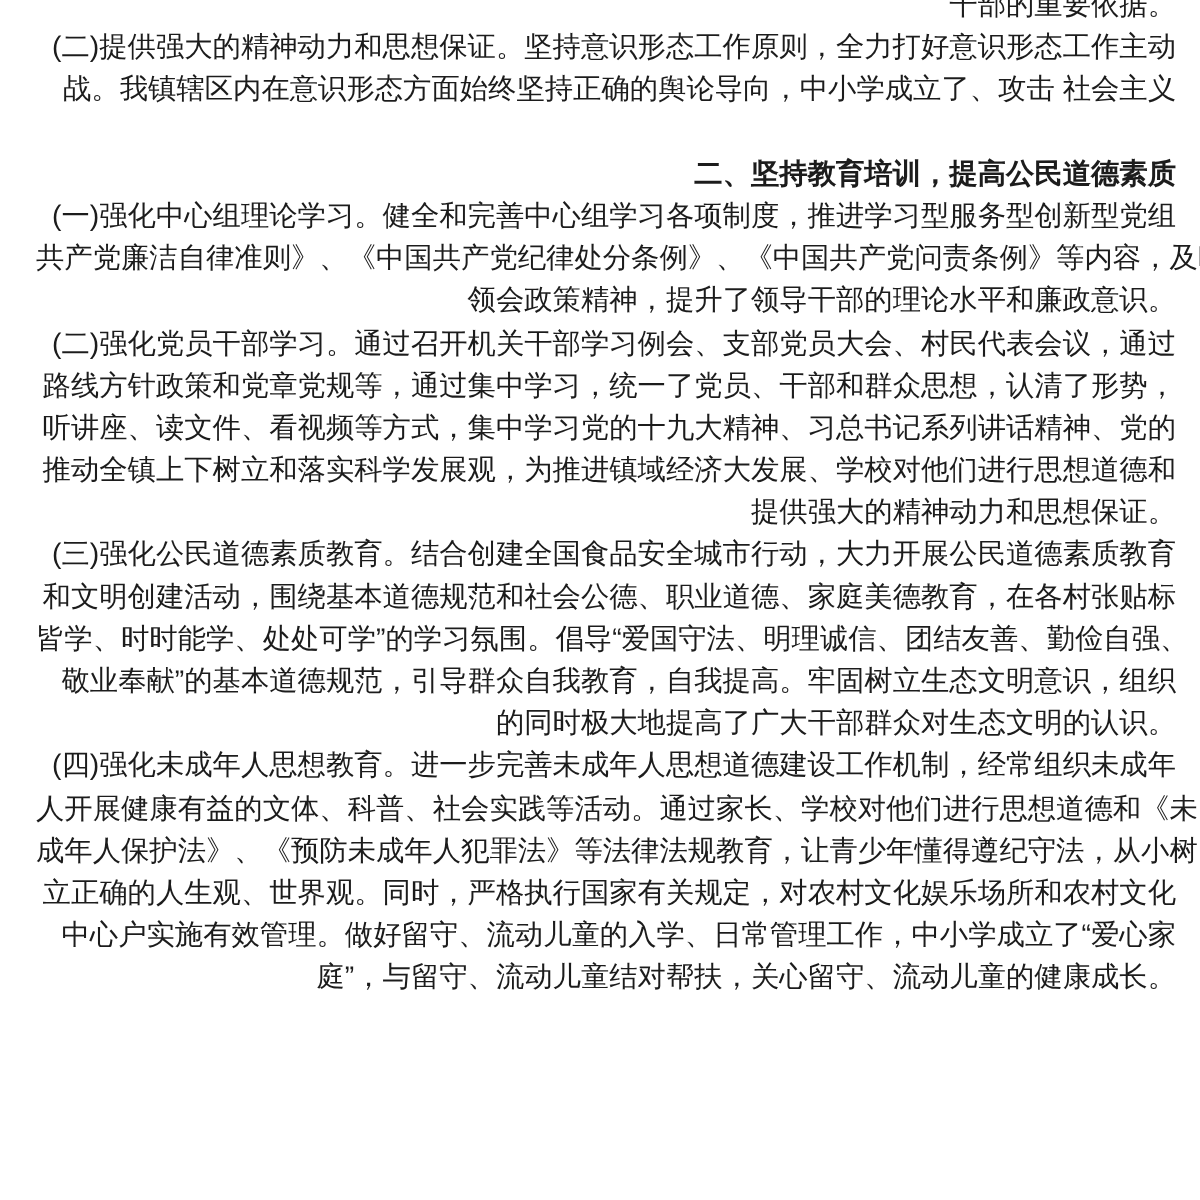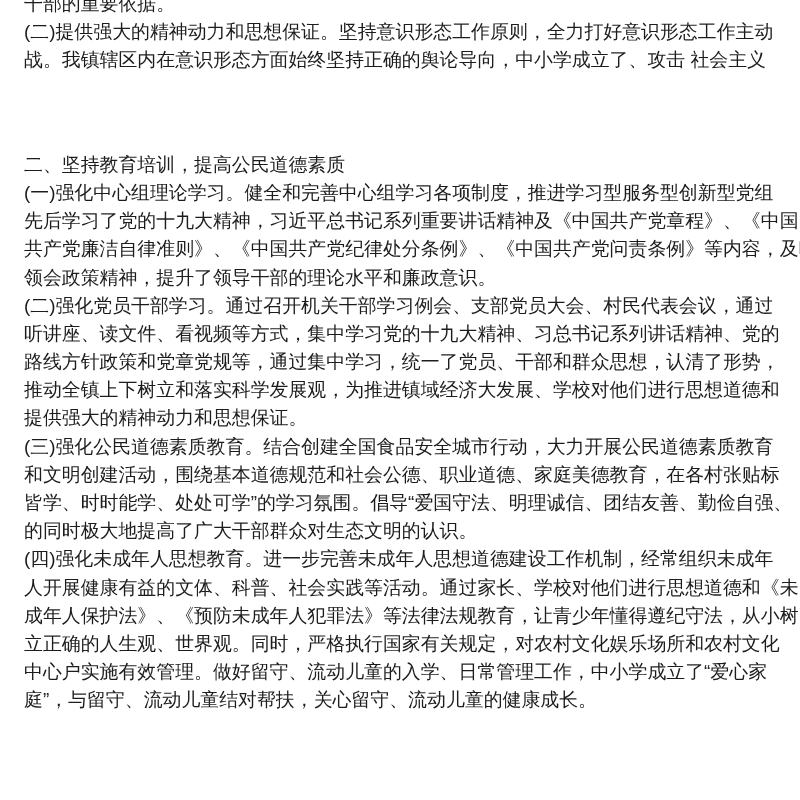--- a/index.html
+++ b/index.html
@@ -10,41 +10,41 @@
     width: 800px;
     height: 800px;
     overflow: hidden;
     background: #ffffff;
     position: relative;
   }
   .page {
     position: absolute;
     inset: 0;
     background: #ffffff;
+    text-align: right;
   }
   .doc {
     position: absolute;
     top: -10px;
     left: 24px;
     width: 760px;
     color: #1c1c1c;
     font-family: "Liberation Sans", sans-serif;
     font-size: 18.9px;
     line-height: 28.2px;
     font-weight: 400;
   }
   .block { margin: 0; padding: 0; }
   .line {
     height: 28.2px;
     white-space: nowrap;
     overflow: visible;
   }
   .heading .line {
-    font-weight: 400;
-    margin-top: 48px;
+    font-weight: 700;
   }
 </style>
 </head>
 <body>
 
 <div class="page">
   <div class="doc">
       <div class="block paragraph">
         <div class="line">干部的重要依据。</div>
       </div>
@@ -53,35 +53,35 @@
         <div class="line">战。我镇辖区内在意识形态方面始终坚持正确的舆论导向，中小学成立了、攻击 社会主义</div>
       </div>
       <div class="block blank">
         <div class="line"></div>
       </div>
       <div class="block heading">
         <div class="line">二、坚持教育培训，提高公民道德素质</div>
       </div>
       <div class="block paragraph">
         <div class="line">(一)强化中心组理论学习。健全和完善中心组学习各项制度，推进学习型服务型创新型党组</div>
-        <div class="line">先后学习了党的十九大精神，习近平总书记系列重要讲话精神及《中国共产党章程》、《中国</div>
         <div class="line">共产党廉洁自律准则》、《中国共产党纪律处分条例》、《中国共产党问责条例》等内容，及时</div>
         <div class="line">领会政策精神，提升了领导干部的理论水平和廉政意识。</div>
       </div>
       <div class="block paragraph">
         <div class="line">(二)强化党员干部学习。通过召开机关干部学习例会、支部党员大会、村民代表会议，通过</div>
+        <div class="line">路线方针政策和党章党规等，通过集中学习，统一了党员、干部和群众思想，认清了形势，</div>
         <div class="line">听讲座、读文件、看视频等方式，集中学习党的十九大精神、习总书记系列讲话精神、党的</div>
-        <div class="line">路线方针政策和党章党规等，通过集中学习，统一了党员、干部和群众思想，认清了形势，</div>
         <div class="line">推动全镇上下树立和落实科学发展观，为推进镇域经济大发展、学校对他们进行思想道德和</div>
         <div class="line">提供强大的精神动力和思想保证。</div>
       </div>
       <div class="block paragraph">
         <div class="line">(三)强化公民道德素质教育。结合创建全国食品安全城市行动，大力开展公民道德素质教育</div>
         <div class="line">和文明创建活动，围绕基本道德规范和社会公德、职业道德、家庭美德教育，在各村张贴标</div>
         <div class="line">皆学、时时能学、处处可学”的学习氛围。倡导“爱国守法、明理诚信、团结友善、勤俭自强、</div>
+        <div class="line">敬业奉献”的基本道德规范，引导群众自我教育，自我提高。牢固树立生态文明意识，组织</div>
         <div class="line">的同时极大地提高了广大干部群众对生态文明的认识。</div>
       </div>
       <div class="block paragraph">
         <div class="line">(四)强化未成年人思想教育。进一步完善未成年人思想道德建设工作机制，经常组织未成年</div>
         <div class="line">人开展健康有益的文体、科普、社会实践等活动。通过家长、学校对他们进行思想道德和《未</div>
         <div class="line">成年人保护法》、《预防未成年人犯罪法》等法律法规教育，让青少年懂得遵纪守法，从小树</div>
         <div class="line">立正确的人生观、世界观。同时，严格执行国家有关规定，对农村文化娱乐场所和农村文化</div>
         <div class="line">中心户实施有效管理。做好留守、流动儿童的入学、日常管理工作，中小学成立了“爱心家</div>
         <div class="line">庭”，与留守、流动儿童结对帮扶，关心留守、流动儿童的健康成长。</div>
       </div>

